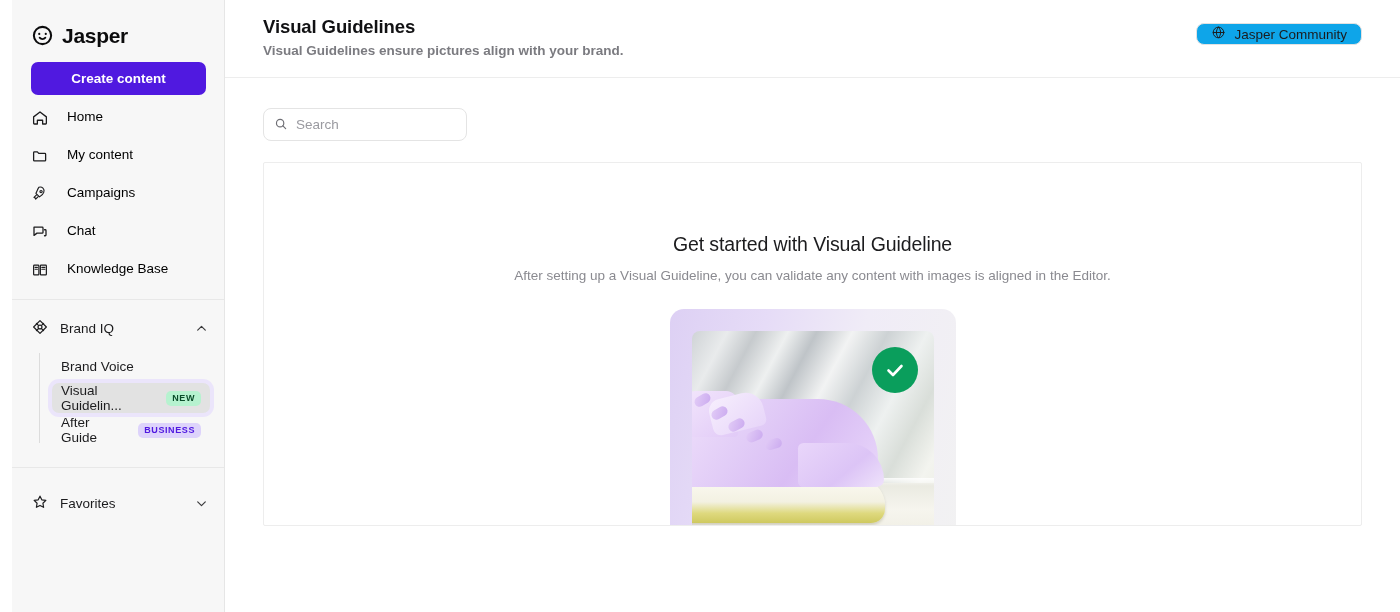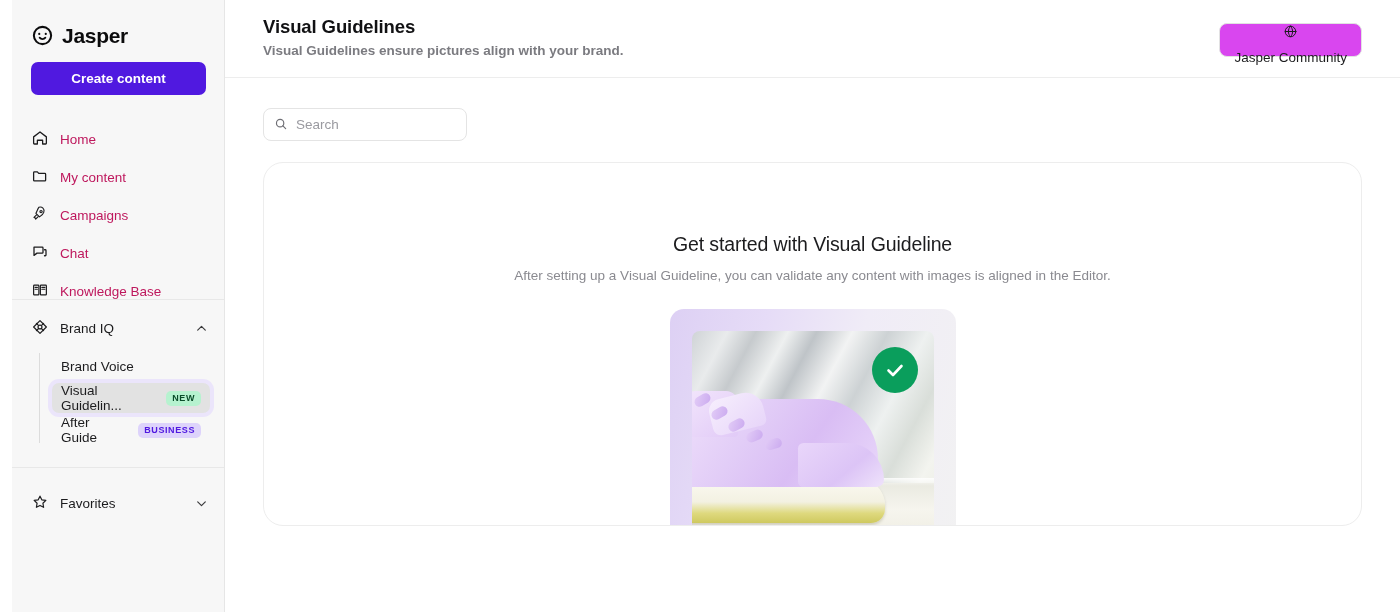--- a/index.html
+++ b/index.html
@@ -41,25 +41,25 @@
     border: none;
     border-radius: 7px;
     font-family: "Liberation Sans", sans-serif;
     font-size: 13.5px;
     font-weight: bold;
     cursor: pointer;
     display: flex; align-items: center; justify-content: center;
   }
   .nav { margin-top: 14px; }
   .nav-item {
-    display: flex; align-items: flex-end; gap: 11px;
+    display: flex; align-items: flex-start; gap: 18px;
     height: 38px;
     padding: 0 19px;
     cursor: pointer;
-    color: #be185d;
+    color: #000000;
     font-size: 13.5px;
   }
   .nav-item .ico { width: 18px; height: 18px; flex: 0 0 18px; display: flex; align-items: center; justify-content: center; }
   .nav-item .ico svg { display: block; }
   .divider { height: 1px; background: #e8e8e8; width: 100%; }
   .section-head {
     display: flex; align-items: center; gap: 11px;
     height: 38px; padding: 0 16px 0 19px;
     cursor: pointer; color: #1c1c1e; font-size: 13.5px;
     margin-top: 9px;
@@ -100,27 +100,26 @@
   .topbar {
     height: 78px;
     border-bottom: 1px solid #ededed;
     display: flex; align-items: flex-start; justify-content: space-between;
     padding: 16px 38px 0 38px;
   }
   .page-title { font-size: 18.5px; font-weight: bold; color: #111113; letter-spacing: -0.1px; }
   .page-sub { font-size: 13.5px; color: #7b7b80; margin-top: 5px; font-weight: bold; }
   .community-btn {
     display: flex; align-items: center; gap: 8px;
-    height: 34px; padding: 0 14px;
+    height: 22px; padding: 0 14px;
     border: 1px solid #e2e2e2; border-radius: 8px;
-    background: #d946ef; color: #1c1c1e;
+    background: #0ea5e9; color: #1c1c1e;
     font-family: "Liberation Sans", sans-serif;
     font-size: 13.5px; cursor: pointer;
     margin-top: 7px;
-    flex-direction: column;
   }
   .content { padding: 30px 38px 0 38px; }
   .search-wrap {
     position: relative; width: 204px; height: 33px;
   }
   .search-input {
     width: 204px; height: 33px;
     border: 1px solid #e4e4e4; border-radius: 8px;
     padding: 0 10px 0 32px;
     font-family: "Liberation Sans", sans-serif;
@@ -128,21 +127,21 @@
     background: #ffffff; outline: none;
   }
   .search-input::placeholder { color: #9a9aa0; }
   .search-ico {
     position: absolute; left: 11px; top: 9px;
     width: 14px; height: 14px; color: #6f6f75; pointer-events: none;
   }
   .empty-card {
     margin-top: 21px;
     border: 1px solid #ededed;
-    border-radius: 20px;
+    border-radius: 2px;
     height: 364px;
     overflow: hidden;
     position: relative;
     background: #ffffff;
   }
   .empty-inner { text-align: center; padding-top: 70px; }
   .empty-title { font-size: 19.5px; color: #1c1c1e; font-weight: normal; letter-spacing: -0.1px; }
   .empty-desc { font-size: 13.5px; color: #8a8a90; margin-top: 12px; }
   .illus {
     width: 286px; margin: 26px auto 0 auto;

